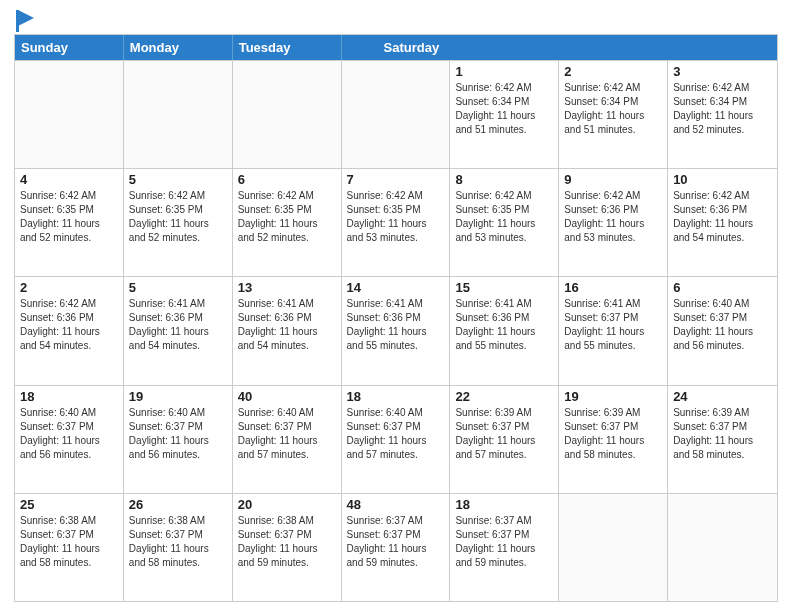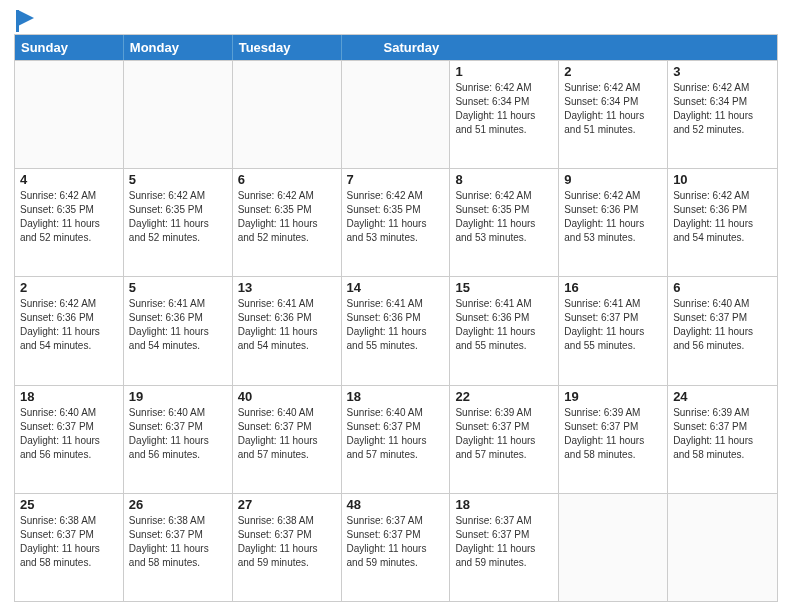--- a/index.html
+++ b/index.html
@@ -320,21 +320,21 @@
 and 58 minutes.</div>
           </div>
           <div class="cal-cell">
             <div class="day-num">26</div>
             <div class="day-info" style="white-space: pre-line;">Sunrise: 6:38 AM
 Sunset: 6:37 PM
 Daylight: 11 hours
 and 58 minutes.</div>
           </div>
           <div class="cal-cell">
-            <div class="day-num">27</div>
+            <div class="day-num">20</div>
             <div class="day-info" style="white-space: pre-line;">Sunrise: 6:38 AM
 Sunset: 6:37 PM
 Daylight: 11 hours
 and 59 minutes.</div>
           </div>
           <div class="cal-cell">
             <div class="day-num">48</div>
             <div class="day-info" style="white-space: pre-line;">Sunrise: 6:37 AM
 Sunset: 6:37 PM
 Daylight: 11 hours

